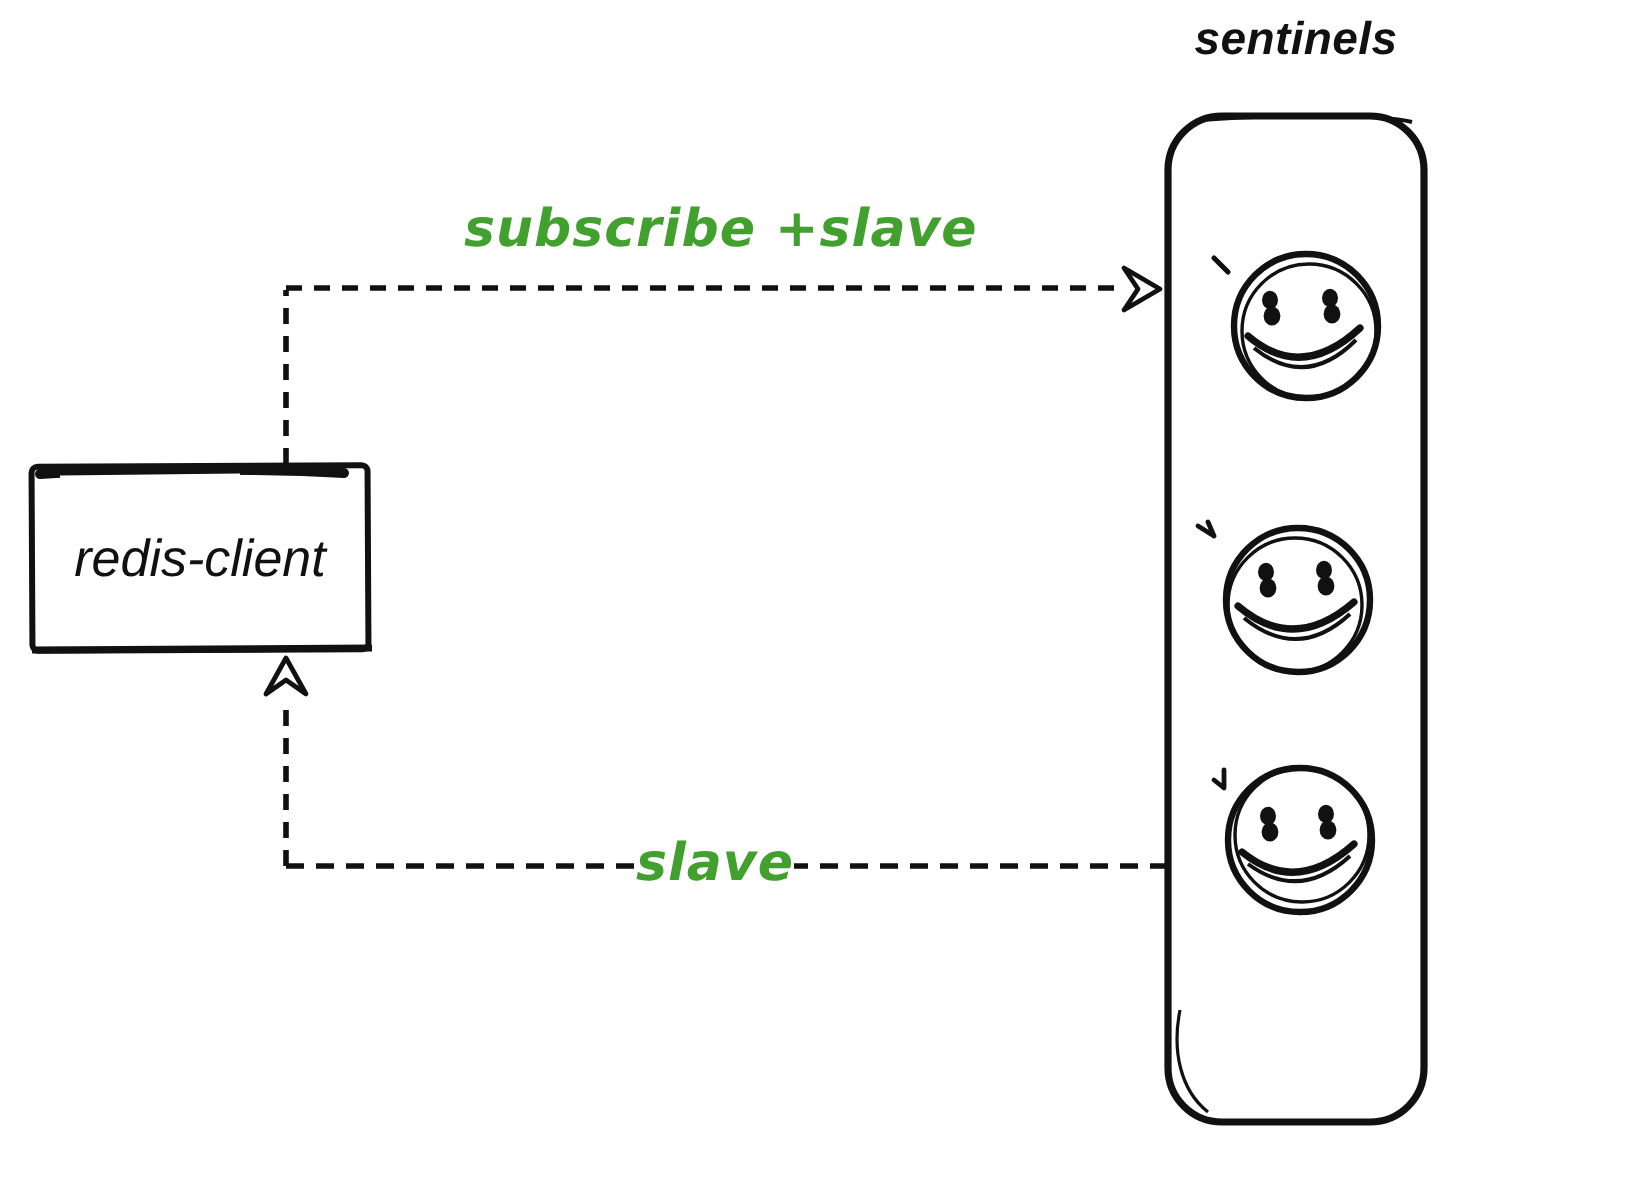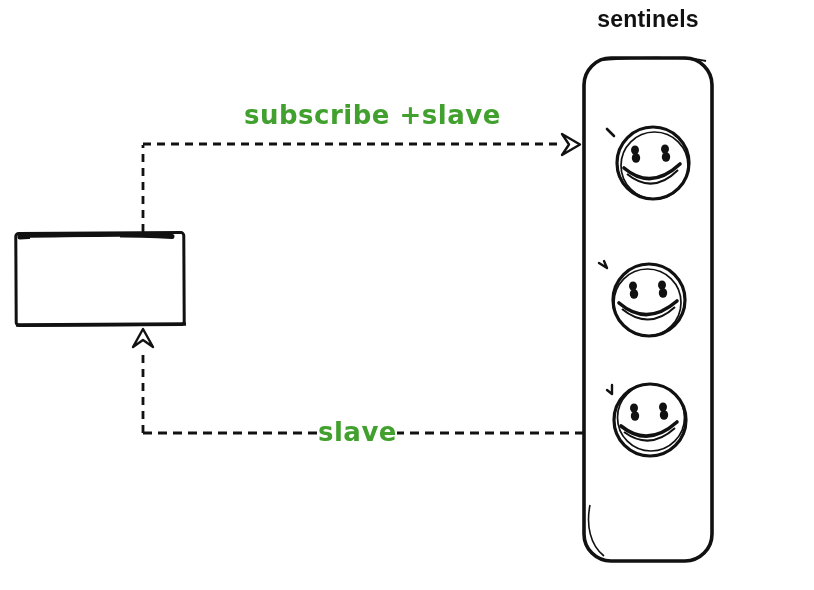--- a/index.html
+++ b/index.html
@@ -8,20 +8,21 @@
     --bg: #ffffff;
   }
   html, body { margin: 0; padding: 0; background: #fff; }
   .canvas {
     position: relative;
     width: 800px;
     height: 590px;
     background: var(--bg);
     font-family: "Liberation Sans", sans-serif;
     overflow: hidden;
+    font-style: italic;
   }
   .layer { position: absolute; left: 0; top: 0; }
   .label {
     position: absolute;
     color: var(--ink);
     white-space: nowrap;
   }
   .title {
     font-weight: bold;
     font-size: 23px;
@@ -121,18 +122,19 @@
       </g>
       <g>
         <path d="M-29,6 Q-2,28 27,2" class="ink-stroke" stroke-width="3.6" stroke-linecap="round"></path>
         <path d="M-26,12 Q0,31 25,8" class="ink-stroke" stroke-width="2"></path>
       </g>
     </g>
   </svg>
 
   <div class="label title" style="left:583px; top:6px; width:130px;">sentinels</div>
 
+  <div class="label client-text" style="left:16px; top:264px; width:168px;">redis-client</div>
 
-  <div class="label green-note" style="left:244px; top:100px; width:210px;">subscribe +slave</div>
+  <div class="label green-note" style="left:232px; top:100px; width:210px;">subscribe +slave</div>
 
   <div class="label green-note" style="left:300px; top:417px; width:115px;">slave</div>
 
 </div>
 
 </body></html>

